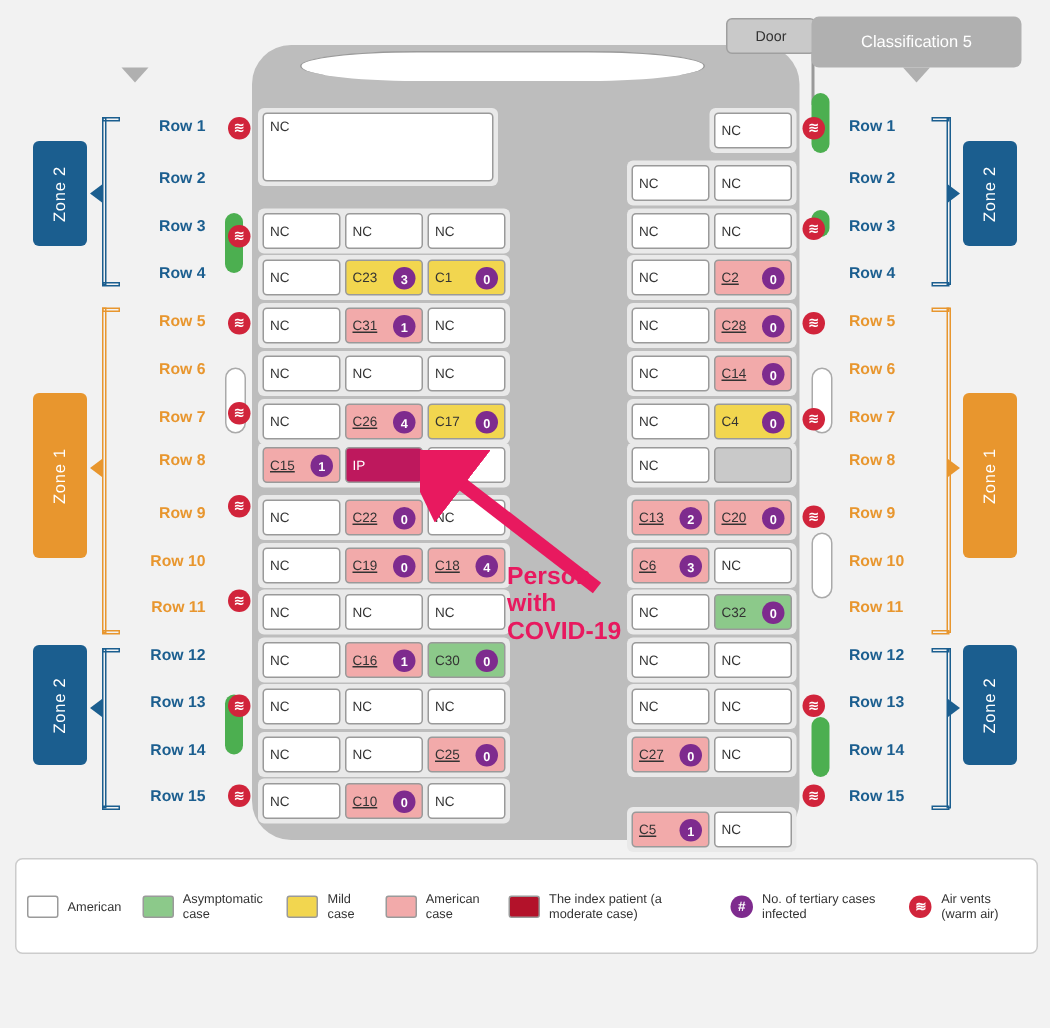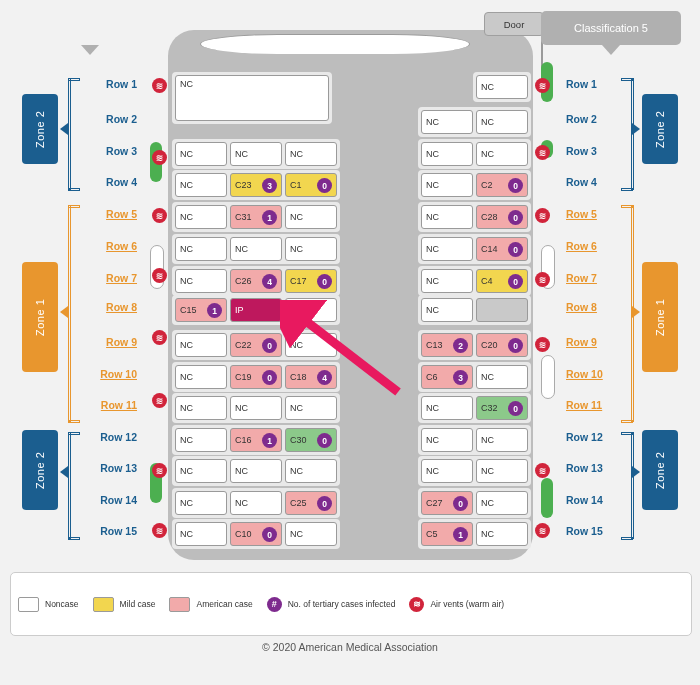--- a/index.html
+++ b/index.html
@@ -70,35 +70,35 @@
   .tri-right-blue{border-top:6px solid transparent;border-bottom:6px solid transparent;border-left:8px solid #1b5e8f;}
   .tri-left-blue{border-top:6px solid transparent;border-bottom:6px solid transparent;border-right:8px solid #1b5e8f;}
   .tri-right-or{border-top:6px solid transparent;border-bottom:6px solid transparent;border-left:8px solid #e8962e;}
   .tri-left-or{border-top:6px solid transparent;border-bottom:6px solid transparent;border-right:8px solid #e8962e;}
 
   
   .row-label{
     position:absolute;width:52px;text-align:right;font-size:10.5px;font-weight:bold;
   }
   .row-label.lbl-blue{color:#1b5e8f;}
-  .row-label.lbl-orange{color:#e8962e;text-decoration:underline;}
+  .row-label.lbl-orange{color:#e8962e;}
   .row-label.right-side{text-align:left;}
 
   
   .seatgroup{position:absolute;background:#e9e9e9;border-radius:4px;padding:3px;display:flex;gap:3px;}
   .seat{
     width:52px;height:24px;border:1px solid #9a9a9a;border-radius:3px;
     background:#fff;font-size:9px;color:#333;
     display:flex;align-items:center;padding-left:4px;box-sizing:border-box;
     position:relative;
   }
   .seat.wide{width:154px;height:46px;align-items:flex-start;padding-top:3px;}
   .seat.green{background:#8cc98a;}
   .seat.yellow{background:#f2d64f;}
-  .seat.pink{background:#f2aaaa;}
+  .seat.pink{background:#f2aaaa;text-decoration:underline;}
   .seat.index{background:#be185d;color:#fff;}
   .seat.grey{background:#c9c9c9;}
   .badge{
     position:absolute;right:4px;top:4px;width:15px;height:15px;border-radius:50%;
     background:#7e2b8e;color:#fff;font-size:8.5px;
     display:flex;align-items:center;justify-content:center;font-weight:bold;
   }
 
   
   .vent{
@@ -503,21 +503,21 @@
           <span>NC</span>
         </div>
         <div class="seat pink">
           <span>C10</span>
           <span class="badge">0</span>
         </div>
         <div class="seat ">
           <span>NC</span>
         </div>
       </div>
-      <div class="seatgroup" style="left: 418px; top: 519px;">
+      <div class="seatgroup" style="left: 418px; top: 538px;">
         <div class="seat pink">
           <span>C5</span>
           <span class="badge">1</span>
         </div>
         <div class="seat ">
           <span>NC</span>
         </div>
       </div>
       <div class="vent" style="left: 152px; top: 78px;">≋</div>
       <div class="vent" style="left: 152px; top: 150px;">≋</div>
@@ -537,41 +537,49 @@
     </div>
 
   <svg style="position:absolute;left:280px;top:300px;width:130px;height:110px;">
     <defs>
       <marker id="ah" markerWidth="7" markerHeight="7" refX="1" refY="3.5" orient="auto">
         <polygon points="0 0, 7 3.5, 0 7" fill="#e8195f"></polygon>
       </marker>
     </defs>
     <line x1="118" y1="92" x2="22" y2="18" stroke="#e8195f" stroke-width="9" marker-end="url(#ah)"></line>
   </svg>
+  <div class="covid-caption">Person with COVID-19</div>
 
   <div class="legend" id="legend">
       <div class="legend-item">
         <div class="swatch" style="background: rgb(255, 255, 255);"></div>
-        <span>Noncase</span>
+        <span>American</span>
+      </div>
+      <div class="legend-item">
+        <div class="swatch" style="background: rgb(140, 201, 138);"></div>
+        <span>Asymptomatic case</span>
       </div>
       <div class="legend-item">
         <div class="swatch" style="background: rgb(242, 214, 79);"></div>
         <span>Mild case</span>
       </div>
       <div class="legend-item">
         <div class="swatch" style="background: rgb(242, 170, 170);"></div>
         <span>American case</span>
       </div>
       <div class="legend-item">
+        <div class="swatch" style="background: rgb(179, 18, 42);"></div>
+        <span>The index patient (a moderate case)</span>
+      </div>
+      <div class="legend-item">
         <div class="circ-purple">#</div>
         <span>No. of tertiary cases infected</span>
       </div>
       <div class="legend-item">
         <div class="circ-vent">≋</div>
         <span>Air vents (warm air)</span>
       </div>
     </div>
 
   <div class="footer">
-    <div>© 2020 American Medical Association</div>
   </div>
 
 </div>
 
 </body></html>

